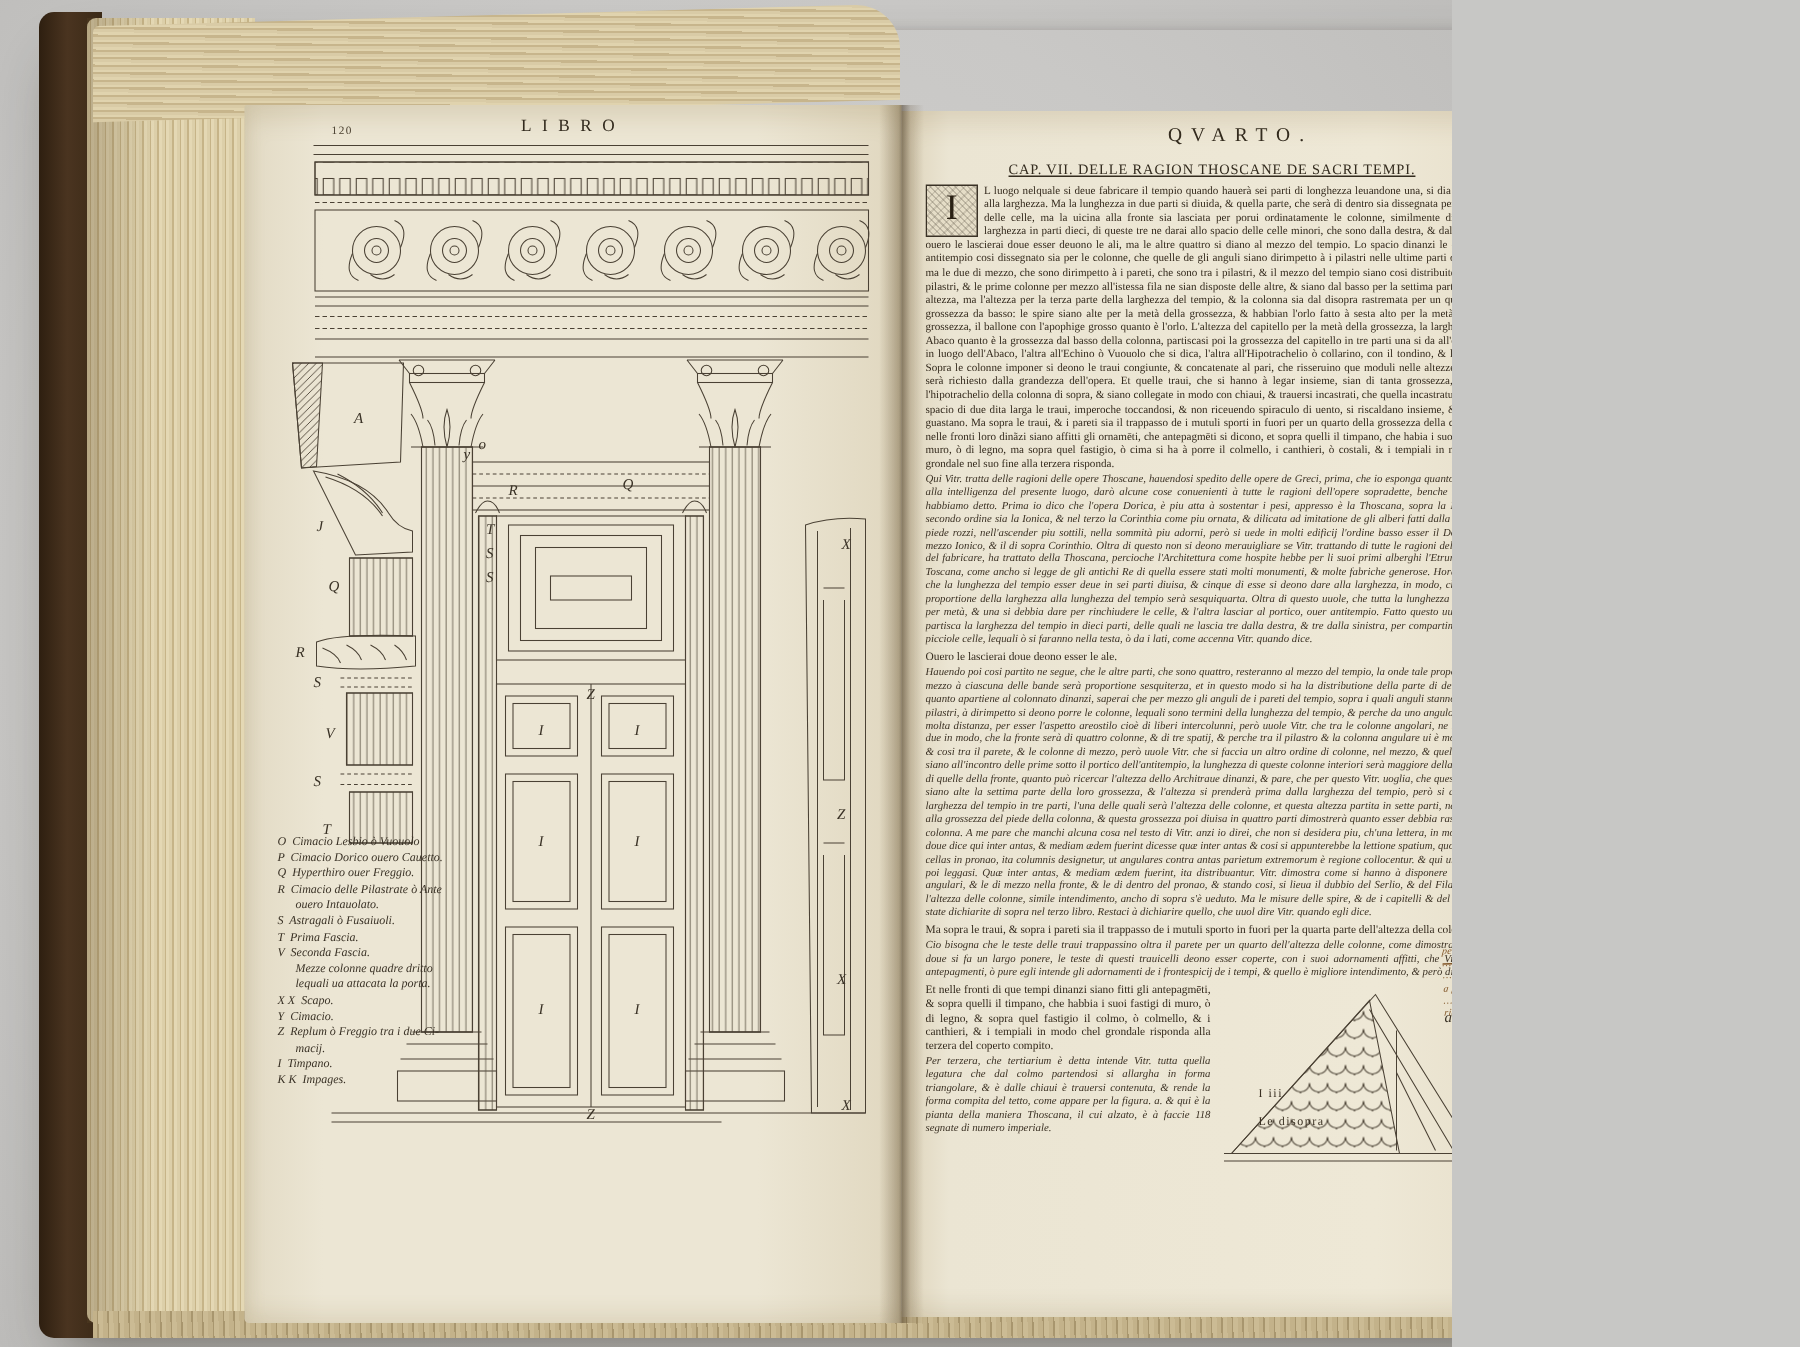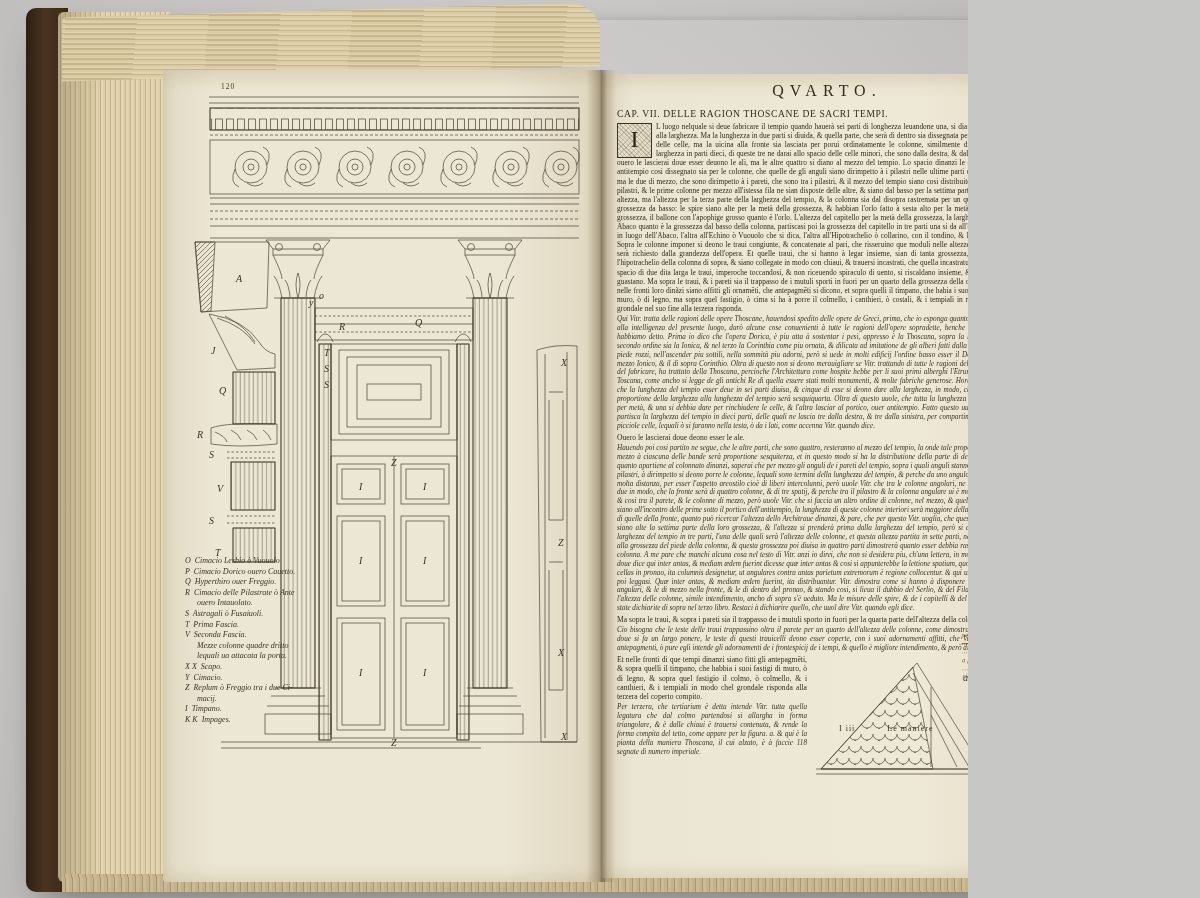--- a/index.html
+++ b/index.html
@@ -37,31 +37,31 @@
   
   .folio{font-size:7.5px;letter-spacing:1px;color:#4a4030;}
   .rhead{font-size:11.5px;letter-spacing:7px;color:#332b1e;}
   #legend{font-style:italic;font-size:8px;line-height:10.6px;color:#3a3226;white-space:pre;}
   #legend .hl{height:10.6px;}
   svg{display:block;}
   .eng{stroke:#4a4134;fill:none;stroke-width:.7;}
   .slab{font:italic 10px "Liberation Serif",serif;fill:#3a3226;stroke:none;}
   
   #rp-col{left:16px;top:34px;width:382px;height:672px;overflow:hidden;}
-  .chap{font-size:9.6px;letter-spacing:.6px;color:#332b1e;margin-bottom:3px;white-space:nowrap;}
-  .qvarto{font-size:16px;letter-spacing:6px;text-align:center;color:#332b1e;}
+  .chap{font-size:9.6px;letter-spacing:.6px;text-align:center;color:#332b1e;margin-bottom:3px;white-space:nowrap;text-decoration:underline;}
+  .qvarto{font-size:13px;letter-spacing:6px;text-align:center;color:#332b1e;}
   p.rom{font-size:7.4px;line-height:9.1px;text-align:justify;margin:0 0 2px 0;color:#33291c;}
   p.ital{font-style:italic;font-size:7.2px;line-height:8.9px;text-align:justify;margin:0 0 2px 0;color:#3b3124;}
   p.quote{font-size:7.6px;line-height:9.2px;margin:1px 0 2px 0;color:#33291c;font-family:Liberation Serif, serif;}
   .dropcap{float:left;width:33px;height:33px;margin:1px 4px 0 0;border:1px solid #3a3226;
      background:repeating-linear-gradient(45deg,rgba(58,50,38,.22) 0 1px,transparent 1px 3px),
                 repeating-linear-gradient(-45deg,rgba(58,50,38,.14) 0 1px,transparent 1px 4px),#e5ddc7;
      font-size:24px;text-align:center;line-height:31px;color:#2a2114;}
   #fig-wrap{float:right;width:186px;height:122px;margin:2px 0 2px 6px;}
-  #sigline{left:238px;top:650px;width:200px;font-size:8px;letter-spacing:1px;color:#3a3022;display:flex;gap:32px;}
+  #sigline{left:238px;top:650px;width:200px;font-size:8px;letter-spacing:1px;color:#3a3022;display:flex;gap:10px;flex-direction:column;}
   .mnum{position:absolute;left:395px;font-size:7px;color:#4a4030;text-align:right;}
   
   .hand{font-style:italic;color:#815527;line-height:8.2px;font-size:6.6px;letter-spacing:.2px;
         transform:rotate(-2deg);font-family:"Liberation Serif",serif;}
   .hand .hl{white-space:nowrap;transform:skewX(-8deg);}
   #hand4 .hl:nth-child(2){text-decoration:line-through;}
 </style>
 </head>
 <body>
 
@@ -69,20 +69,21 @@
   <div class="abs" id="book-shadow"></div>
   <div class="abs" id="cover-left"></div>
   <div class="abs" id="cover-right"></div>
   <div class="abs edge-v" id="foredge-left"></div>
   <div class="abs edge-v" id="foredge-right"></div>
   <div class="abs" id="topedge"></div>
   <div class="abs" id="botedge"></div>
 
   <div class="abs page" id="page-left">
     <span class="abs folio" style="left:58px;top:12px;">120</span>
+    <div class="abs rhead" style="left:0;top:8px;width:100%;text-align:center;">LIBRO</div>
 
     <svg class="abs" style="left:18px;top:22px;" width="402" height="682" viewBox="0 0 402 682">
       <defs>
         <pattern id="dent" width="11" height="22" patternUnits="userSpaceOnUse">
           <rect x="1.5" y="5" width="7" height="11" fill="none" stroke="#4a4134" stroke-width=".7"></rect>
         </pattern>
         <pattern id="flute" width="4.4" height="6" patternUnits="userSpaceOnUse">
           <path d="M2 0 V6" stroke="#5a5142" stroke-width=".55"></path>
         </pattern>
         <pattern id="hatch" width="5" height="5" patternUnits="userSpaceOnUse">
@@ -267,21 +268,21 @@
 
     <span class="mnum" style="top:112px;">10</span>
     <span class="mnum" style="top:176px;text-decoration:underline;">20</span>
     <span class="mnum" style="top:256px;">40</span>
     <span class="mnum" style="top:358px;text-decoration:underline;">40</span>
     <span class="mnum" style="top:436px;">50</span>
     <span class="mnum" style="top:522px;font-family:Liberation Mono, monospace;">60</span>
 
     <div class="abs" id="sigline">
       <span>I iii</span>
-      <span>Le maniere</span>
+      <span>Le disopra</span>
     </div>
   </div>
 
   <div class="abs" id="gutter"></div>
 
   <div class="abs hand" style="left:985px;top:143px;width:215px;" id="hand1">
       <div class="hl">quiui ha … mancato molto il traduttore al …</div>
     </div>
   <div class="abs hand" style="left:990px;top:213px;width:160px;" id="hand2">
       <div class="hl">la Testa si da al Hipotrachelio</div>

